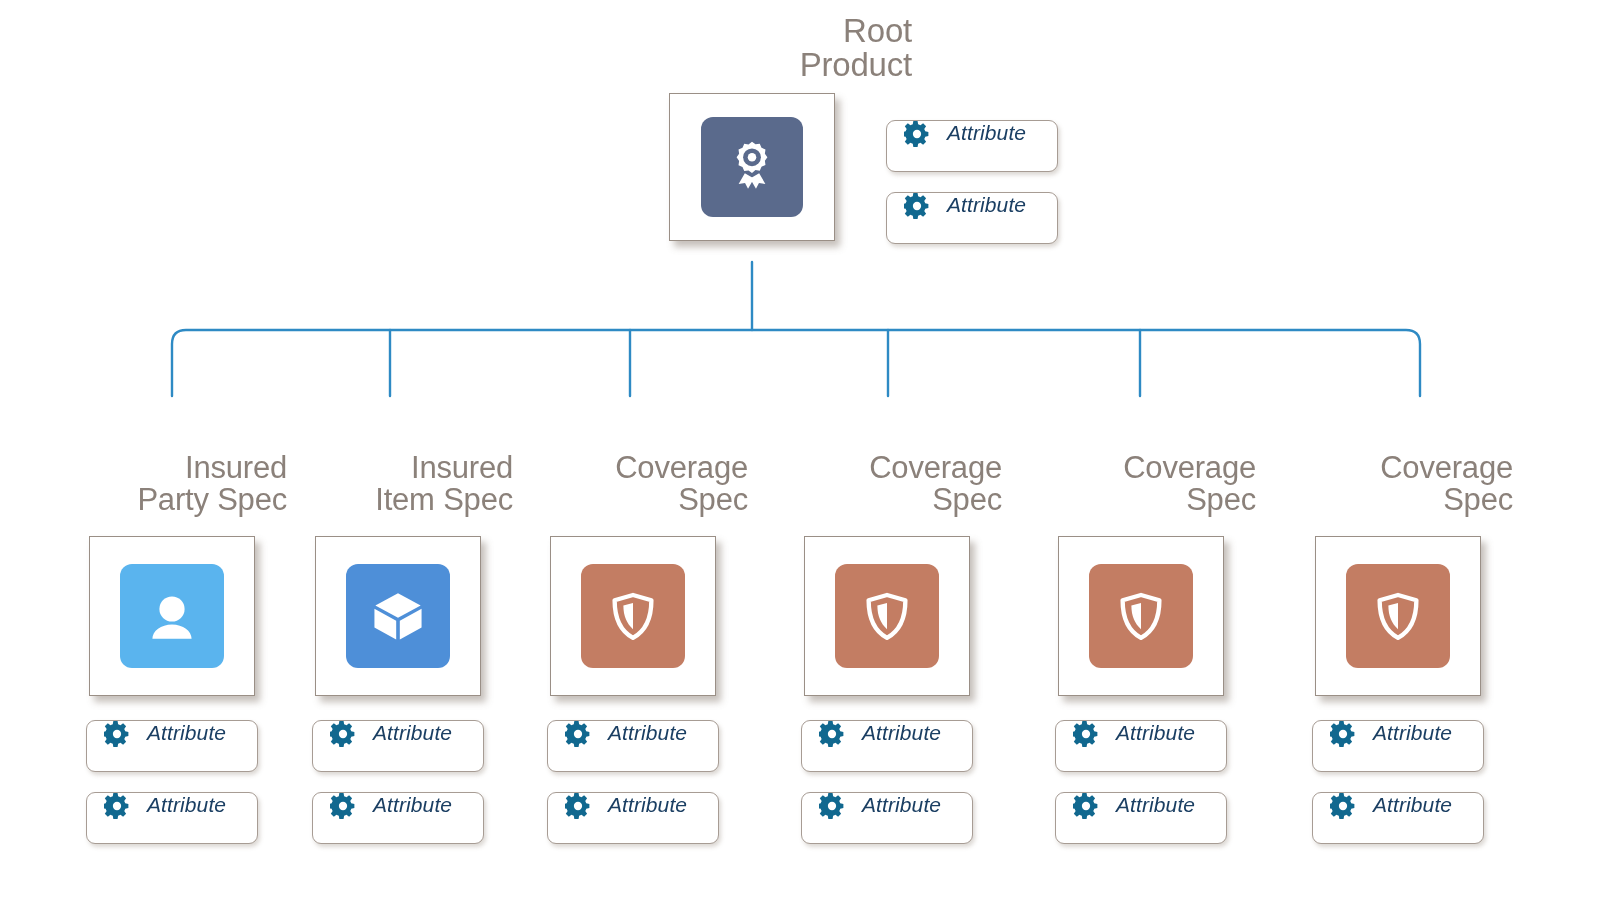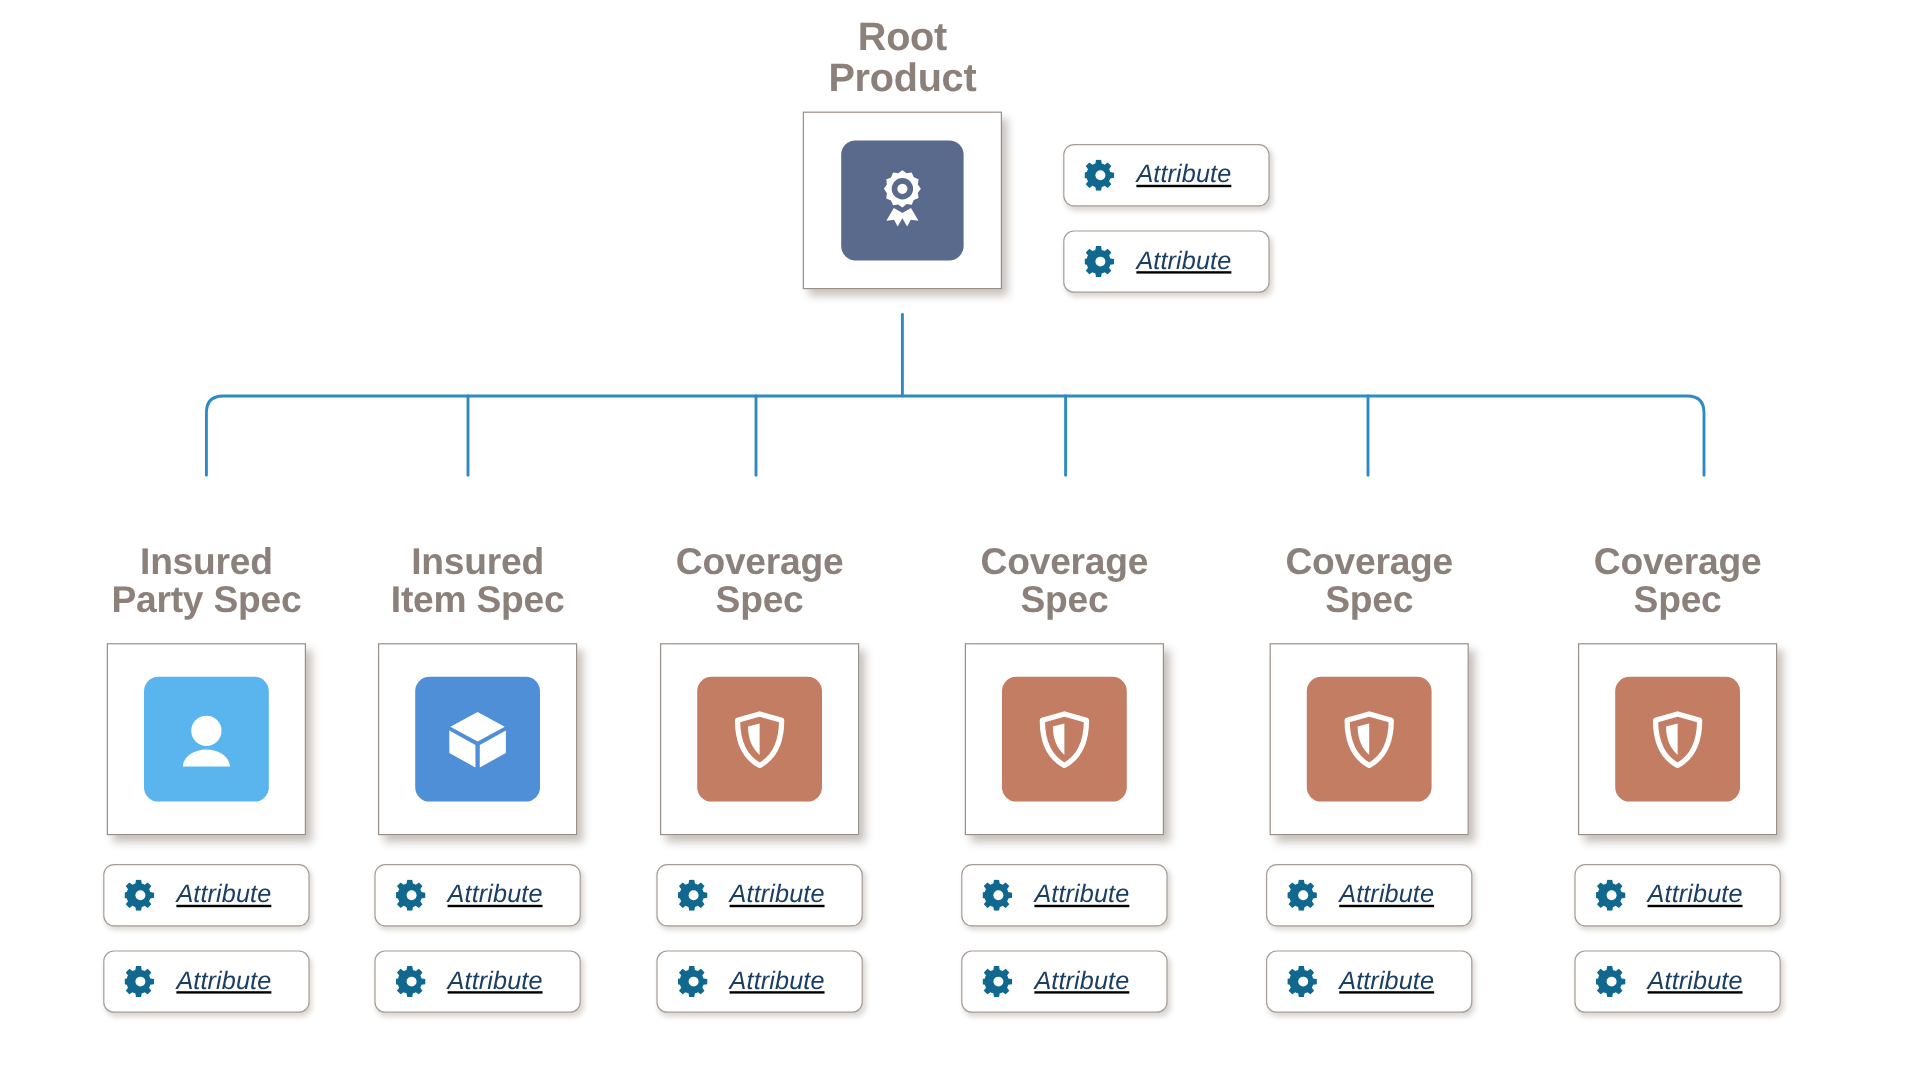--- a/index.html
+++ b/index.html
@@ -11,24 +11,24 @@
     position:relative;
   }
   #canvas{position:absolute;inset:0;}
 
   
   #wires{position:absolute;left:0;top:0;width:1600px;height:899px;pointer-events:none;}
 
   
   .node-label{
     font-size:31px;
-    font-weight:bold;
+    font-weight:normal;
     color:#8b817a;
     line-height:1.04;
-    text-align:center;
+    text-align:right;
     white-space:pre-line;
     letter-spacing:-.2px;
   }
   .root-label{ font-size:33px; }
 
   
   .card{
     background:#ffffff;
     border:1.3px solid #9a8f86;
     box-shadow:5px 6px 7px rgba(120,105,92,.42);
@@ -48,24 +48,23 @@
   #root-node .tile{width:102px;height:100px;}
 
   
   .pill{
     width:172px;height:52px;
     box-sizing:border-box;
     background:#ffffff;
     border:1.3px solid #a79c94;
     border-radius:9px;
     box-shadow:2px 3px 4px rgba(140,126,114,.30);
-    display:flex;align-items:center;
+    display:flex;
     padding-left:17px;
     gap:17px;
-    text-decoration:underline;
   }
   .pill .gear{width:26px;height:26px;flex:none;}
   .pill .gear svg{display:block;}
   .pill .pill-text{
     font-size:21px;
     font-style:italic;
     color:#1b3f63;
     letter-spacing:.1px;
   }
 

